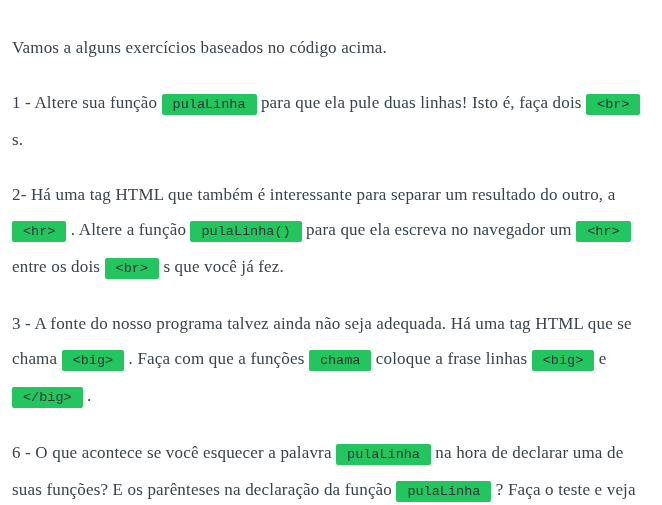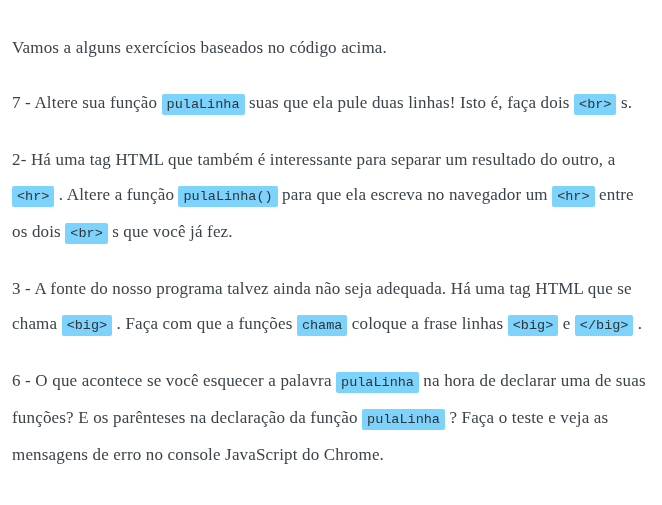--- a/index.html
+++ b/index.html
@@ -28,32 +28,32 @@
     text-align: left;
     color: #3b434a;
     letter-spacing: 0.01em;
   }
   p.para:last-child {
     margin-bottom: 0;
   }
   code.inline {
     font-family: "Liberation Mono", "DejaVu Sans Mono", monospace;
     font-size: 13.5px;
-    background: #7dd3fc;
+    background: #22c55e;
     color: #2f3337;
-    padding: 3px 5px;
+    padding: 3px 11px;
     border-radius: 2px;
     white-space: nowrap;
     letter-spacing: 0;
   }
 </style>
 </head>
 <body>
 
 <div class="page">
   <div id="paragraphs-root">
       <p class="para"><span>Vamos a alguns exercícios baseados no código acima.</span></p>
-      <p class="para"><span>7 - Altere sua função </span><code class="inline">pulaLinha</code><span> suas que ela pule duas linhas! Isto é, faça dois </span><code class="inline">&lt;br&gt;</code><span> s.</span></p>
+      <p class="para"><span>1 - Altere sua função </span><code class="inline">pulaLinha</code><span> para que ela pule duas linhas! Isto é, faça dois </span><code class="inline">&lt;br&gt;</code><span> s.</span></p>
       <p class="para"><span>2- Há uma tag HTML que também é interessante para separar um resultado do outro, a </span><code class="inline">&lt;hr&gt;</code><span> . Altere a função </span><code class="inline">pulaLinha()</code><span> para que ela escreva no navegador um </span><code class="inline">&lt;hr&gt;</code><span> entre os dois </span><code class="inline">&lt;br&gt;</code><span> s que você já fez.</span></p>
       <p class="para"><span>3 - A fonte do nosso programa talvez ainda não seja adequada. Há uma tag HTML que se chama </span><code class="inline">&lt;big&gt;</code><span> . Faça com que a funções </span><code class="inline">chama</code><span> coloque a frase linhas </span><code class="inline">&lt;big&gt;</code><span> e </span><code class="inline">&lt;/big&gt;</code><span> .</span></p>
       <p class="para"><span>6 - O que acontece se você esquecer a palavra </span><code class="inline">pulaLinha</code><span> na hora de declarar uma de suas funções? E os parênteses na declaração da função </span><code class="inline">pulaLinha</code><span> ? Faça o teste e veja as mensagens de erro no console JavaScript do Chrome.</span></p>
     </div>
 </div>
 
 </body></html>

